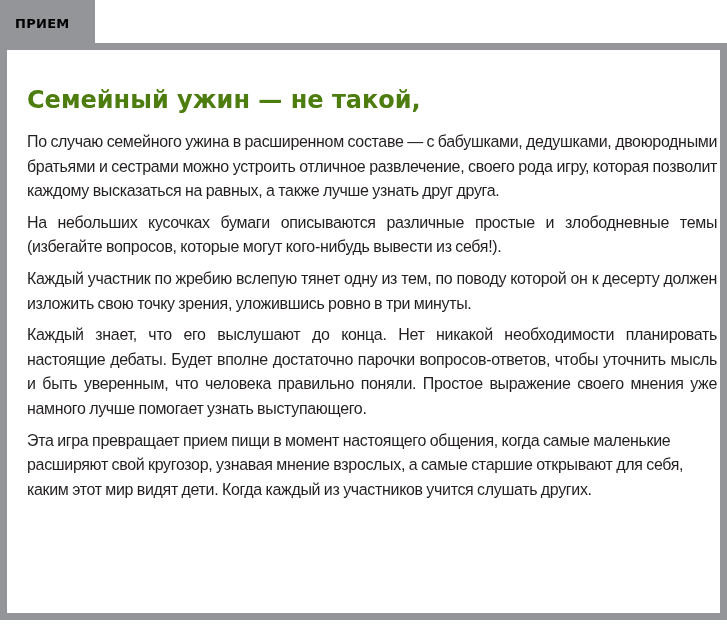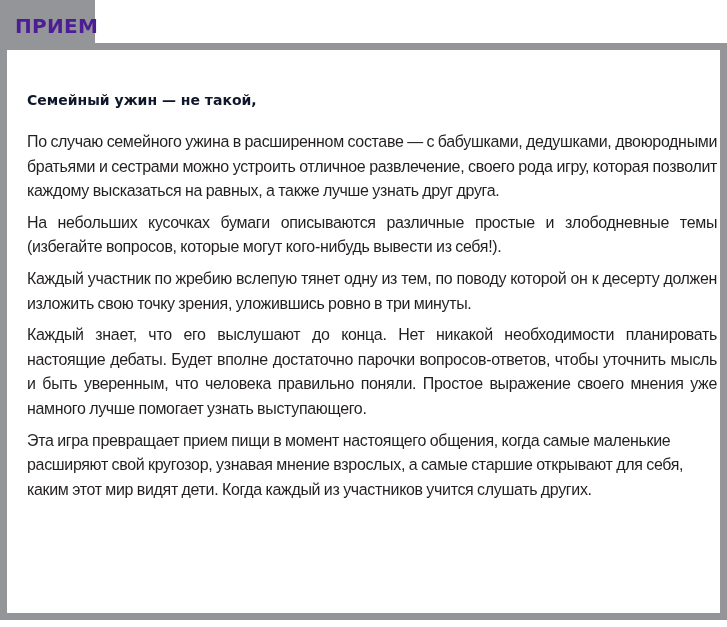--- a/index.html
+++ b/index.html
@@ -18,48 +18,48 @@
       position: absolute;
       left: 0;
       top: 0;
       width: 95px;
       height: 46px;
       background: #939598;
       box-sizing: border-box;
       padding: 14px 0 0 15px;
     }
     .tab-label {
-      color: #4c1d95;
+      color: #000000;
       font-family: "DejaVu Sans", sans-serif;
       font-weight: bold;
-      font-size: 20px;
+      font-size: 13px;
       letter-spacing: 0.3px;
     }
     .frame {
       position: absolute;
       left: 0;
       top: 43px;
       width: 727px;
       height: 577px;
       box-sizing: border-box;
       border: 7px solid #939598;
       background: #ffffff;
     }
     .content {
       position: absolute;
       left: 20px;
       top: 36px;
       width: 680px;
     }
     .title {
       margin: 0 0 14px 0;
-      color: #0f172a;
+      color: #4d7c0f;
       font-family: "DejaVu Sans", sans-serif;
       font-weight: bold;
-      font-size: 14px;
+      font-size: 24px;
       line-height: 29px;
     }
     .para {
       margin: 0 0 7px 0;
       color: #231f20;
       font-family: "Liberation Sans", sans-serif;
       font-size: 17.2px;
       line-height: 24.6px;
       letter-spacing: -0.35px;
       word-spacing: -0.5px;

